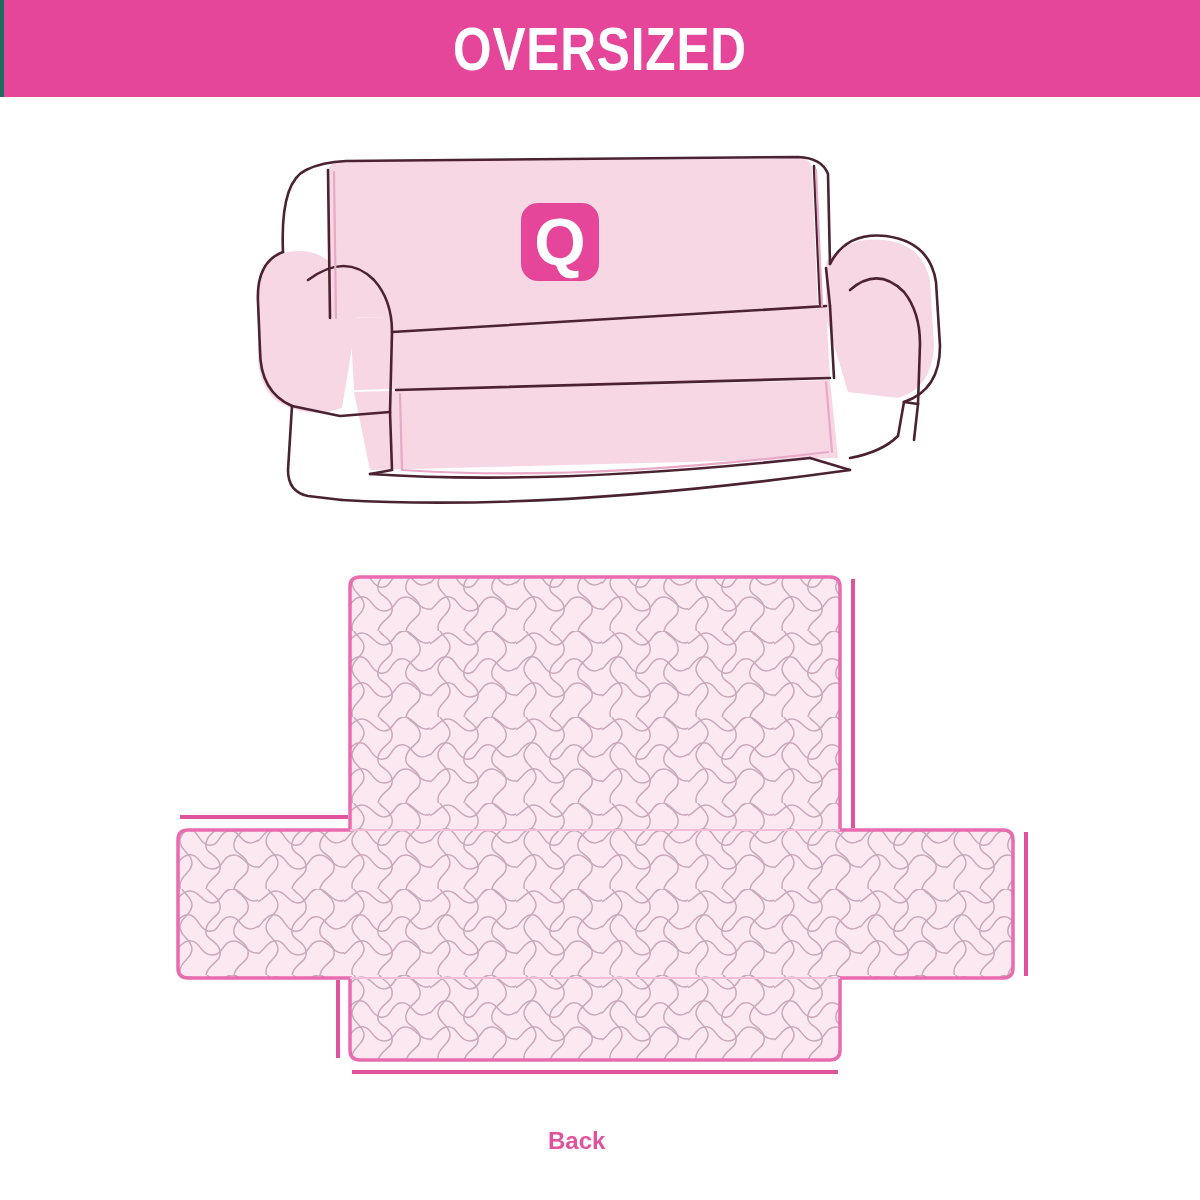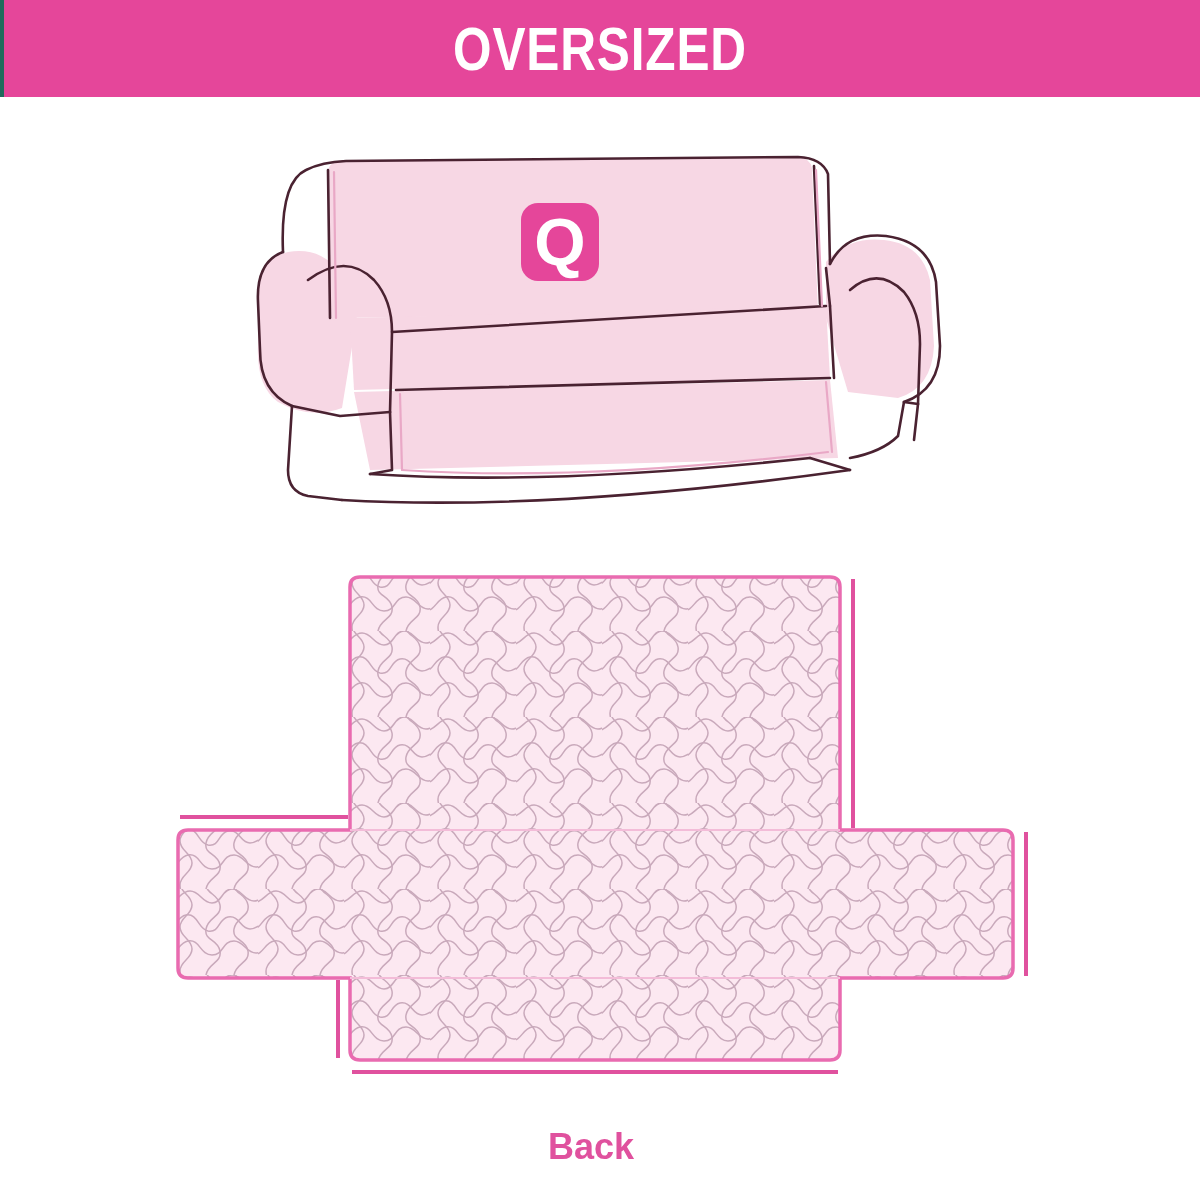--- a/index.html
+++ b/index.html
@@ -68,21 +68,21 @@
   }
   #diagram-svg { display: block; width: 1200px; height: 580px; }
 
   .dim-label {
     position: absolute;
     color: #E0519E;
     font-weight: bold;
     white-space: nowrap;
     line-height: 1;
   }
-  .part-label  { font-size: 36px; }
+  .part-label  { font-size: 24px; }
 
   #label-back     { left: 548px; top: 584px; }
 </style>
 </head>
 <body>
 
 <div id="page">
 
   <div id="header-banner">
     <div id="header-accent-bar"></div>

